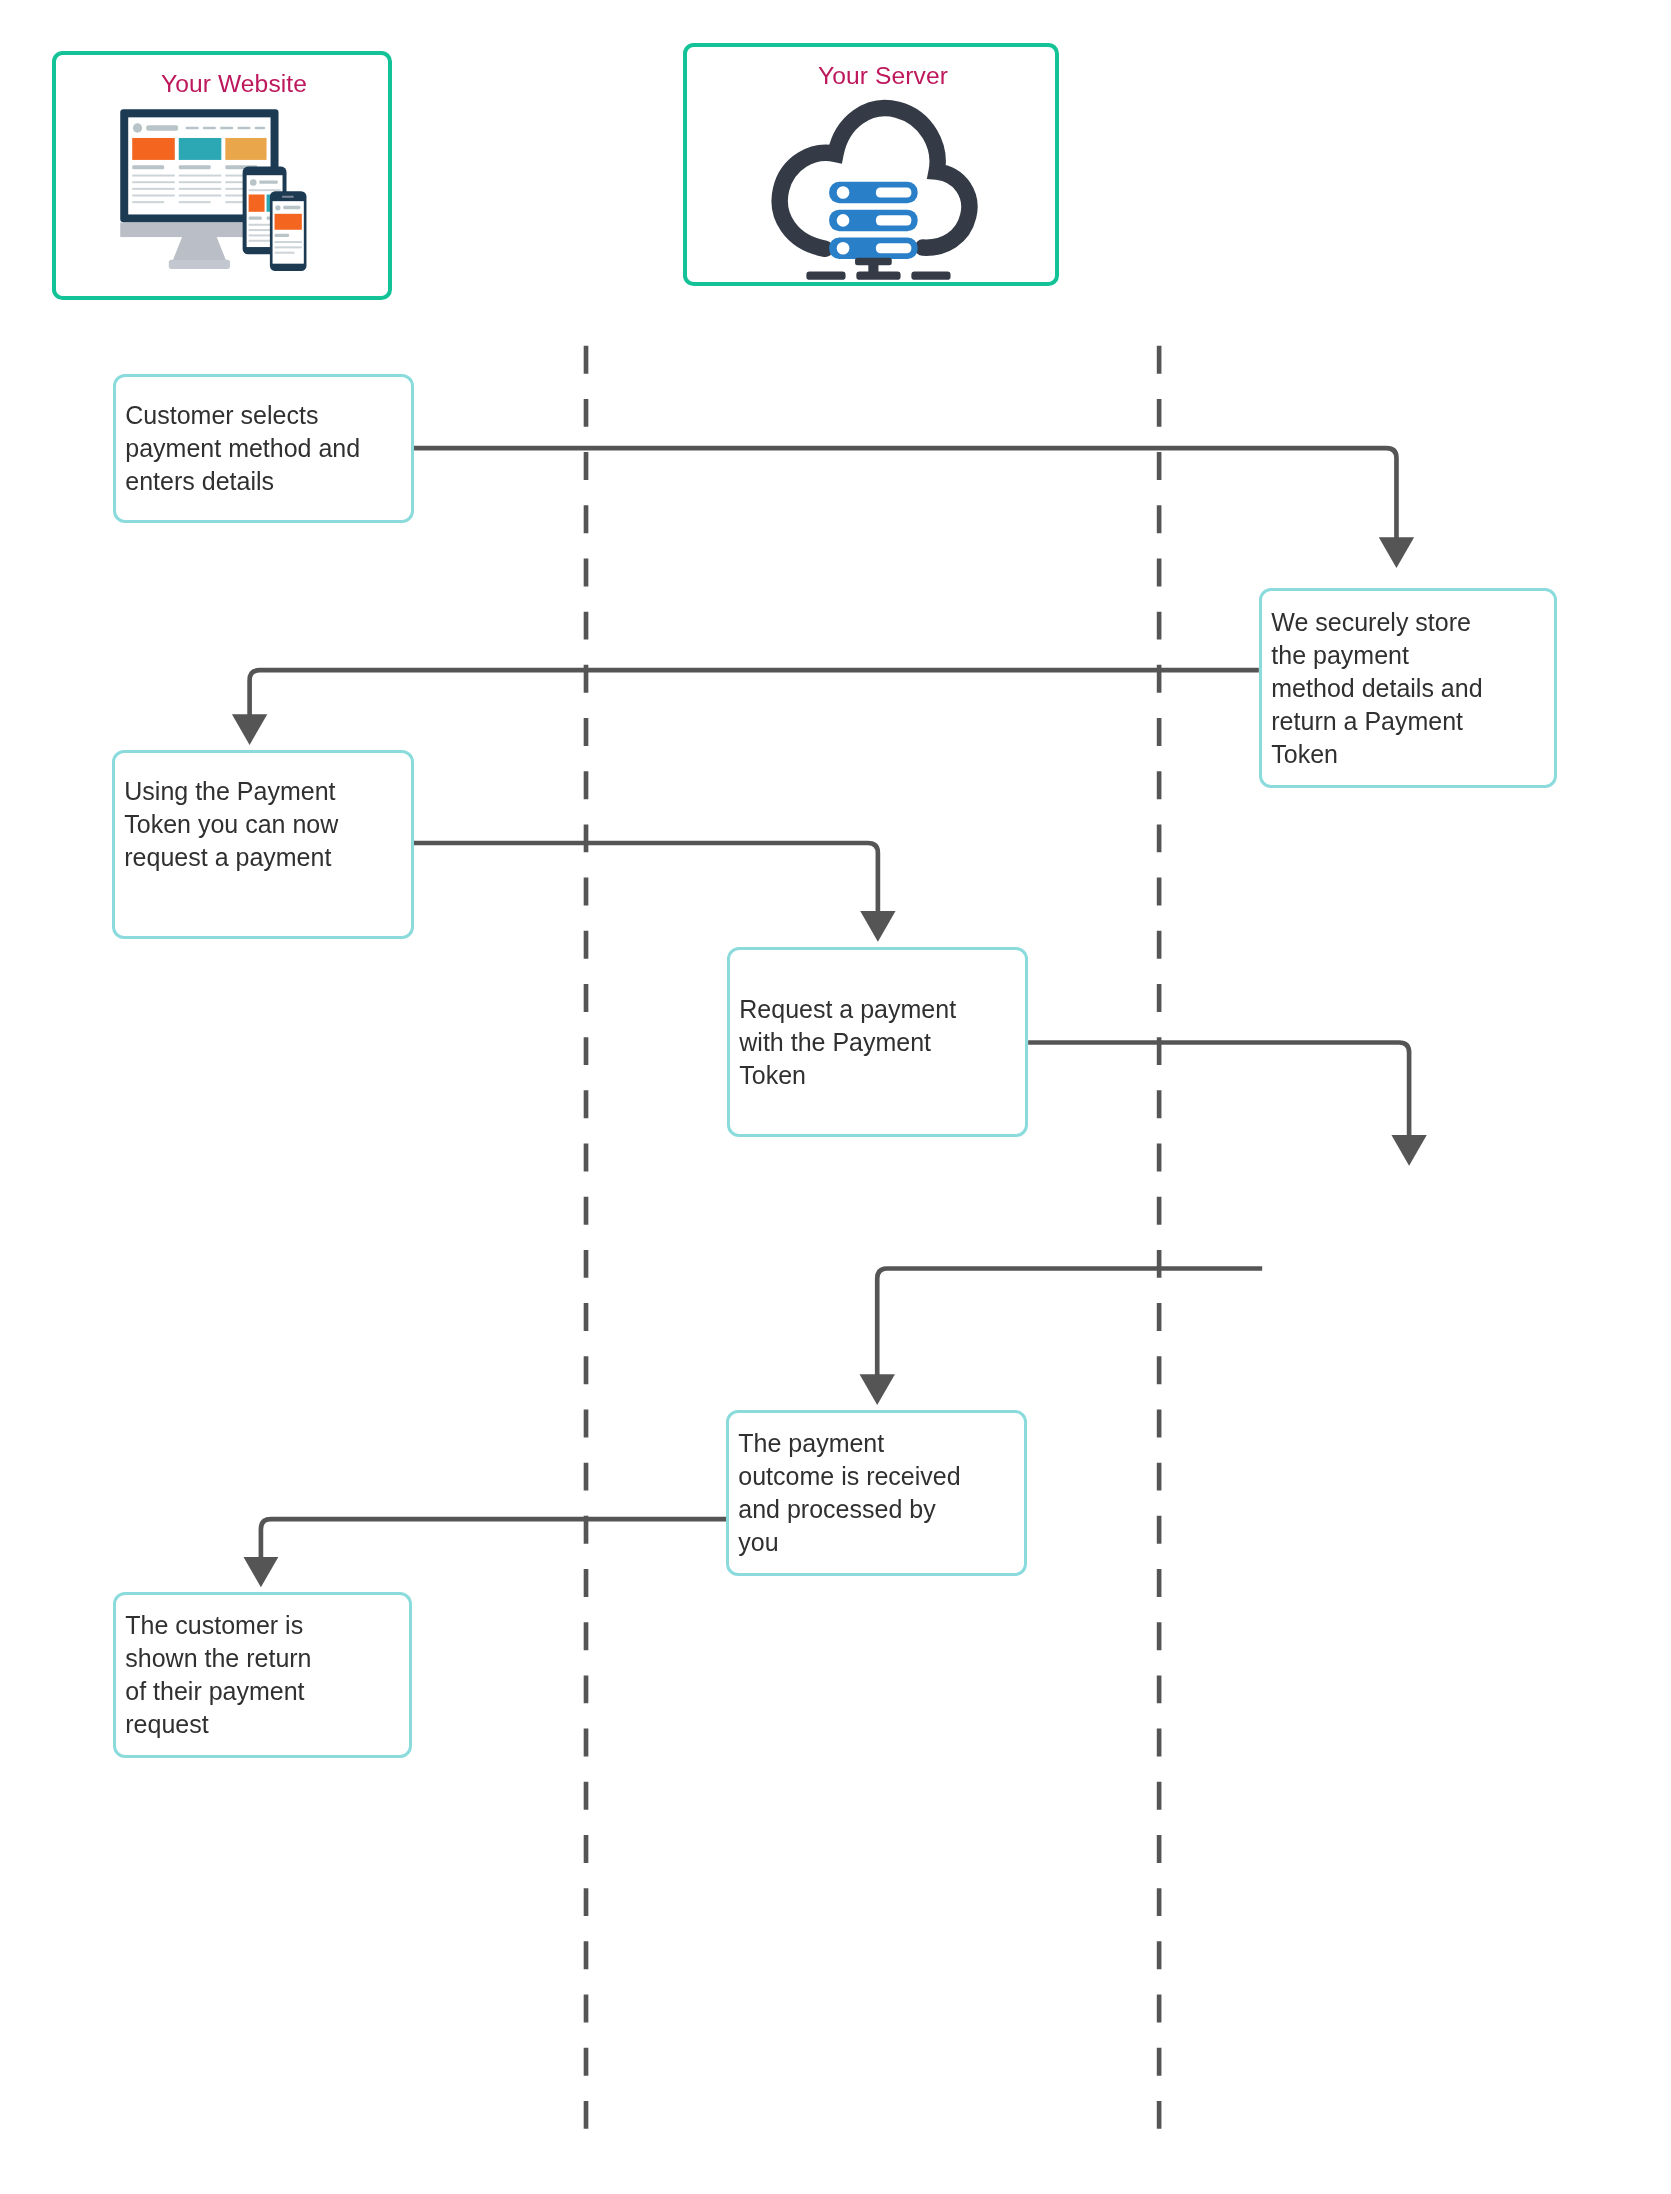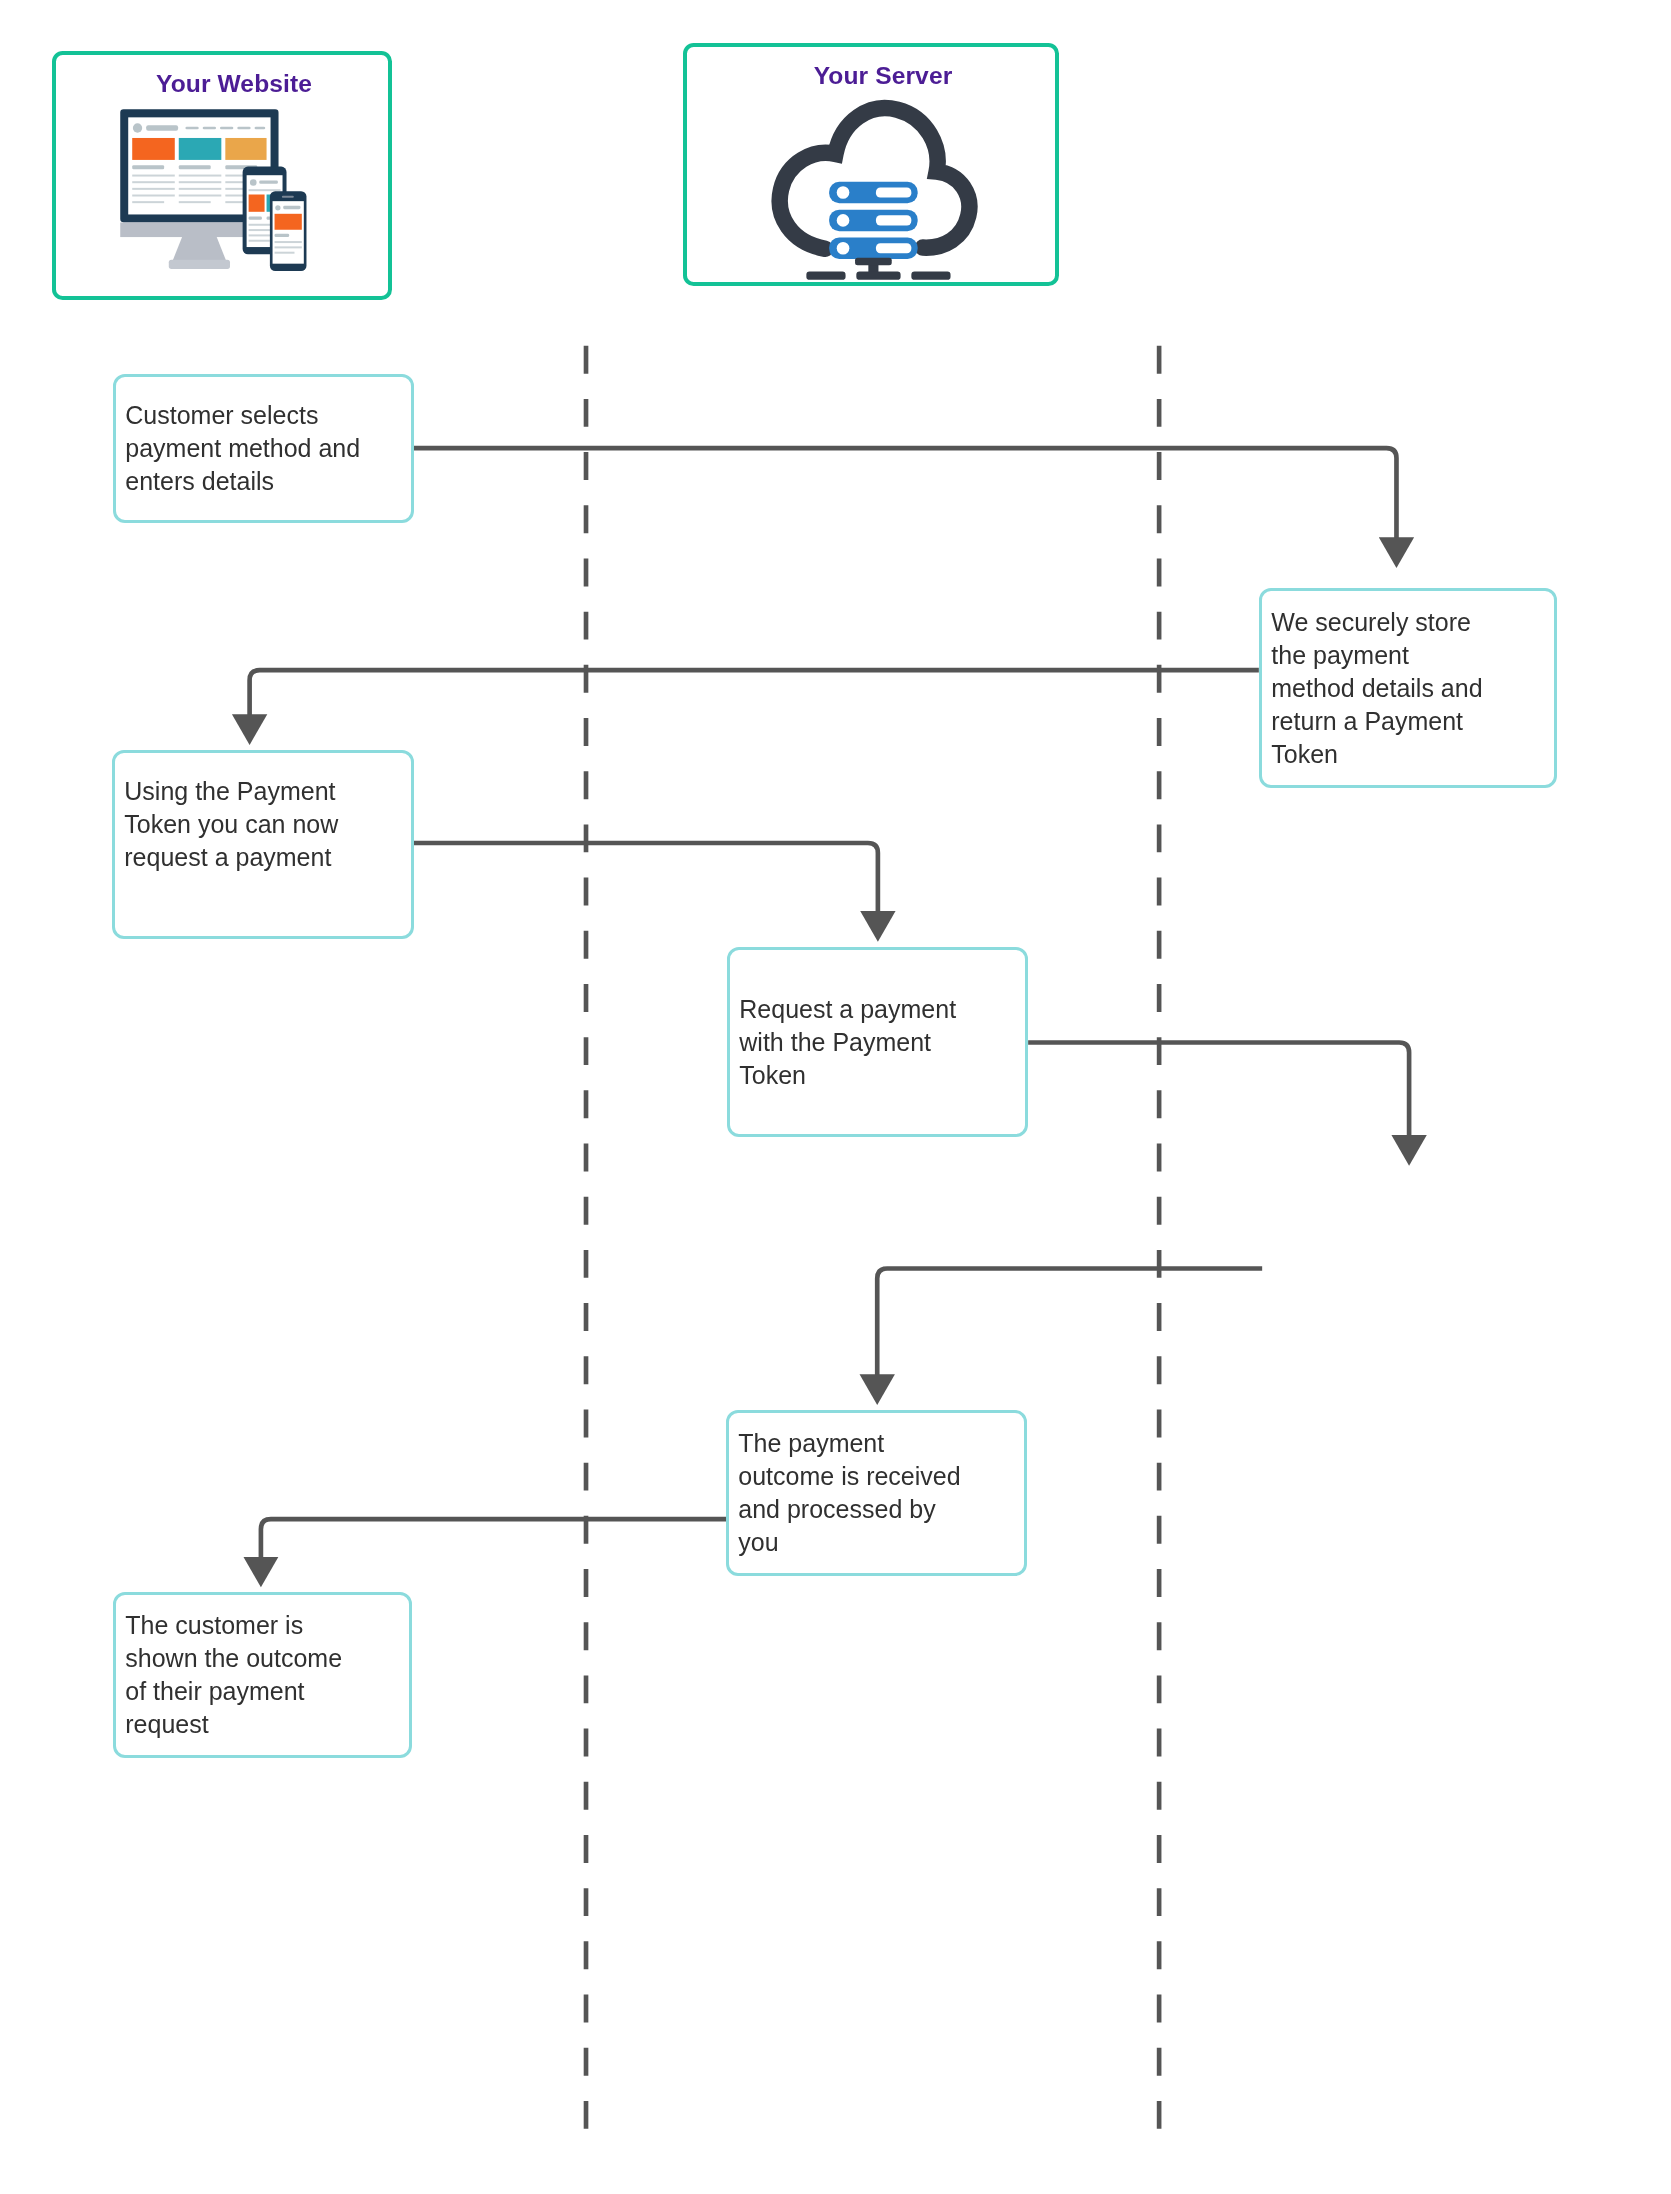--- a/index.html
+++ b/index.html
@@ -33,23 +33,23 @@
     box-sizing: border-box;
     border: 4px solid #13c296;
     border-radius: 10.6px;
     background: #ffffff;
     display: flex;
     flex-direction: column;
     align-items: center;
   }
   .lane-title {
     font-family: "Liberation Sans", sans-serif;
-    font-weight: bold;
+    font-weight: normal;
     font-size: 24.6px;
-    color: #4c1d95;
+    color: #be185d;
     letter-spacing: 0.1px;
     text-align: center;
     white-space: nowrap;
     margin-left: 24px;
   }
   
   .node {
     position: absolute;
     box-sizing: border-box;
     border: 3.3px solid #8bdbdd;
@@ -226,19 +226,19 @@
 
   <div class="node vcenter" id="node-n6" style="left:726px; top:1410px; width:301px; height:166px;">
     <div class="node-label">The payment
 outcome is received
 and processed by
 you</div>
   </div>
 
   <div class="node vcenter" id="node-n7" style="left:113px; top:1592px; width:299px; height:166px;">
     <div class="node-label">The customer is
-shown the outcome
+shown the return
 of their payment
 request</div>
   </div>
 
 </div>
 
 
 </body></html>

